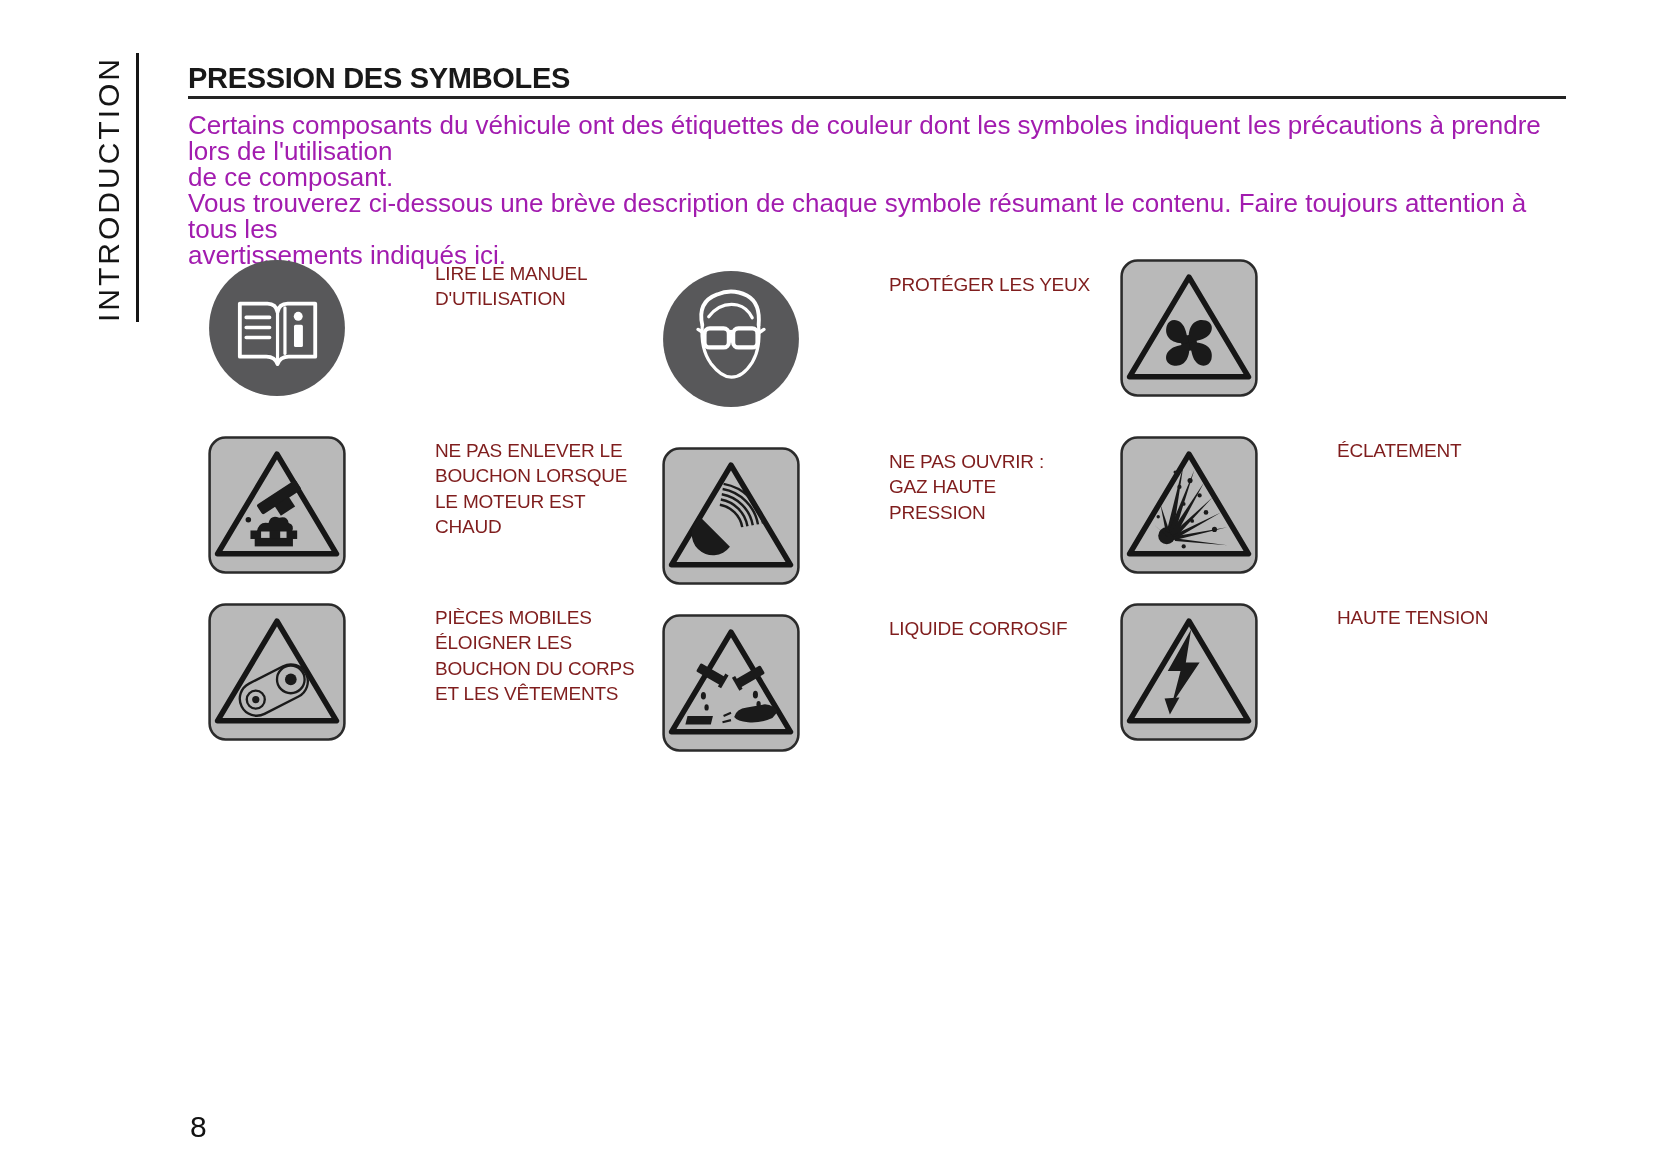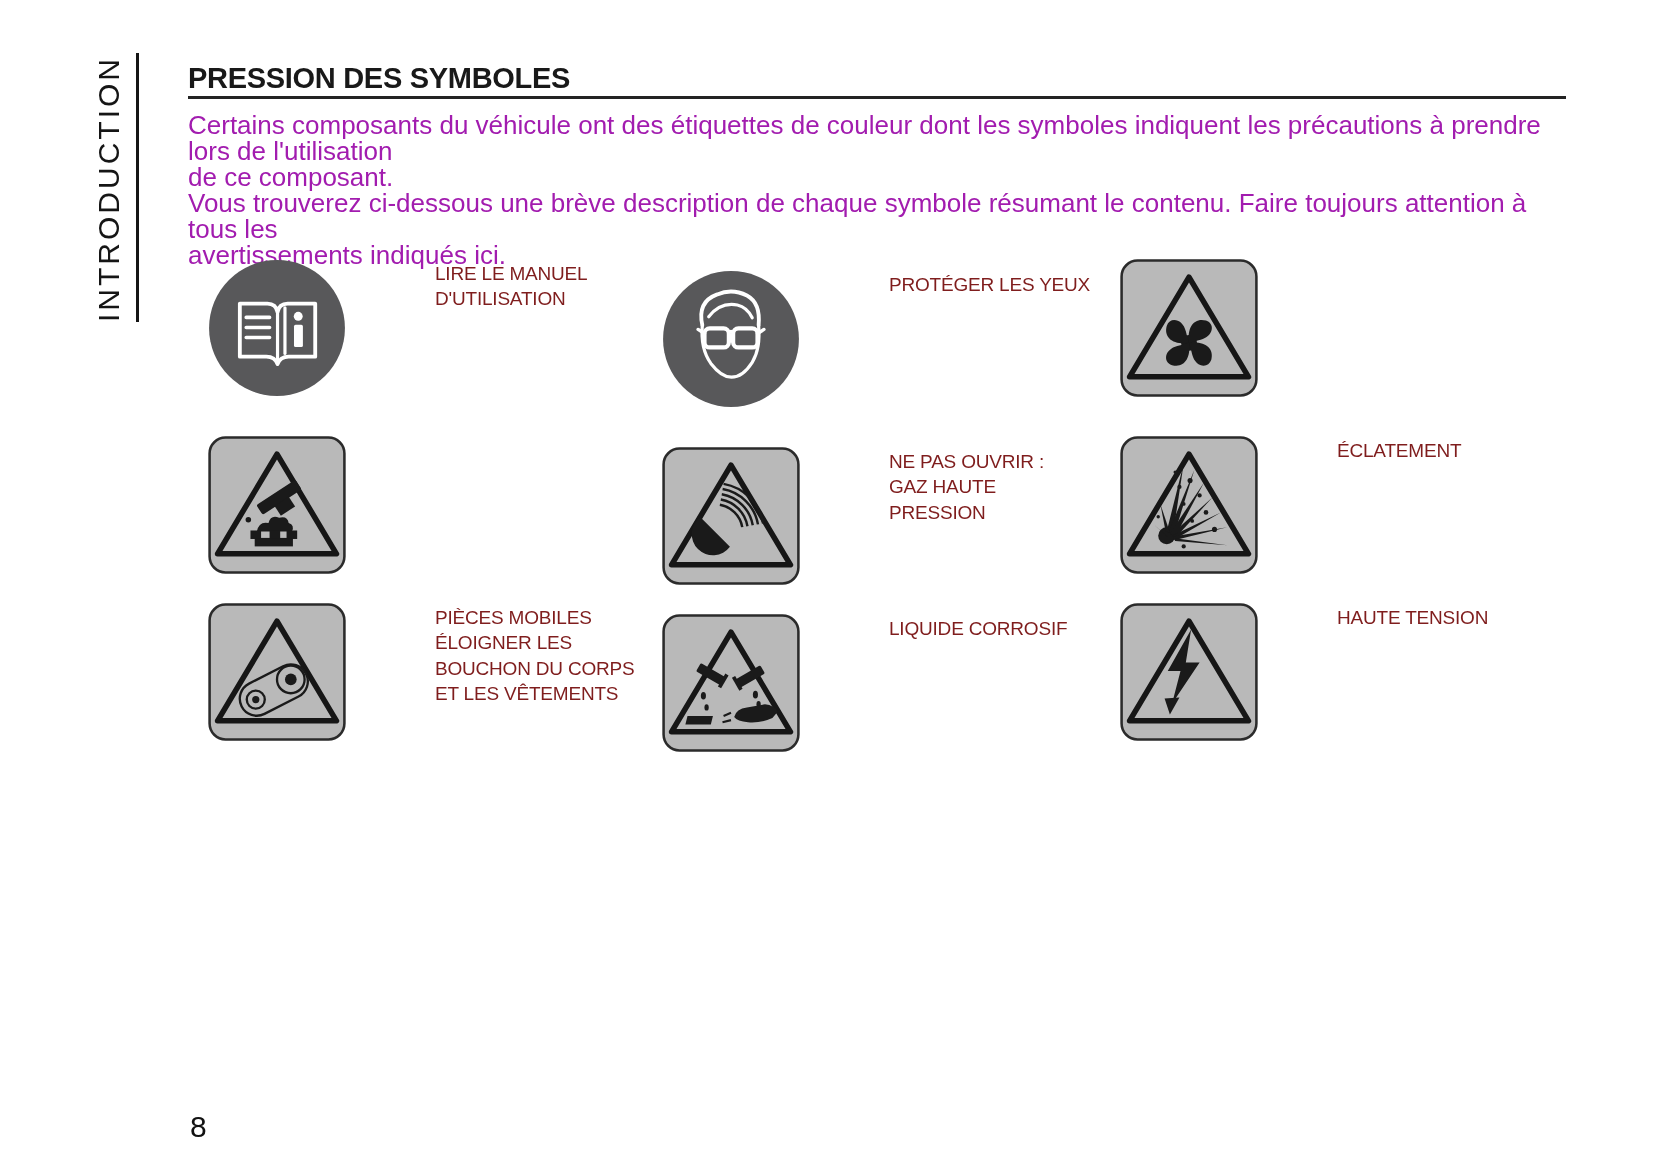--- a/index.html
+++ b/index.html
@@ -120,20 +120,24 @@
           </g>
           <path d="M46,90 Q48,80 57,82 Q59,74 67,77 Q75,75 76,82 Q82,84 79,90 Z"></path>
           <rect x="44" y="96" width="36" height="8"></rect>
           <rect x="40" y="89" width="10" height="8"></rect>
           <rect x="58" y="89" width="10" height="8"></rect>
           <rect x="74" y="89" width="10" height="8"></rect>
           <circle cx="38" cy="79" r="2.6"></circle>
         </g>
       </svg>
     </div>
+    <div class="sym-label">NE PAS ENLEVER LE
+BOUCHON LORSQUE
+LE MOTEUR EST
+CHAUD</div>
   </div>
 
   <div class="cell c3 r2">
     <div class="icon-box">
       <svg viewBox="0 0 130 130">
         <rect class="plate" x="1.5" y="1.5" width="127" height="127" rx="15"></rect>
         <path class="tri" d="M65,17 L121,111 H9 Z"></path>
         <g class="inkf">
           <circle cx="44" cy="94" r="8"></circle>
           <polygon points="44,90 60,26 50,92"></polygon>

